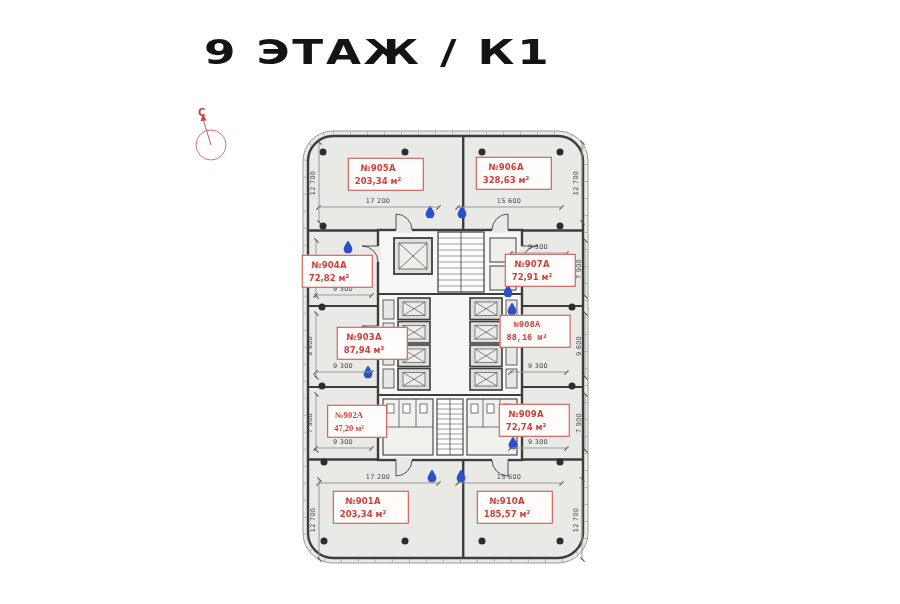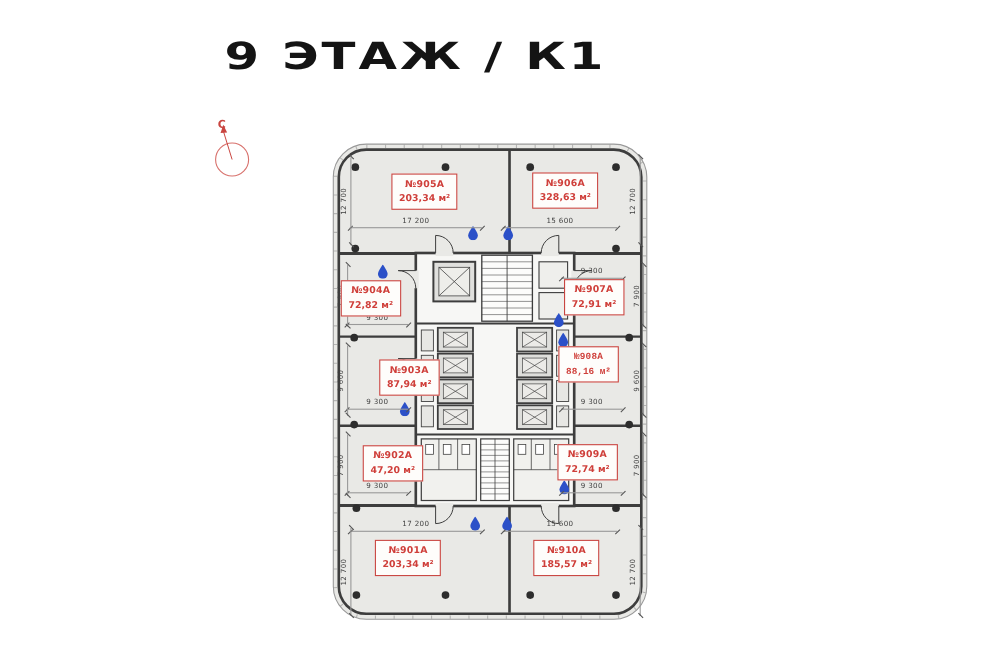--- a/index.html
+++ b/index.html
@@ -11,21 +11,21 @@
     position:absolute;left:204px;top:32px;font-size:34px;font-weight:800;
     letter-spacing:2px;color:#141414;white-space:nowrap;
     transform:scaleX(1.33);transform-origin:left top;
   }
   #plan{position:absolute;left:0;top:0;width:900px;height:604px;}
   #plan-svg{position:absolute;left:0;top:0;}
   
   .room-label{
     position:absolute;transform:translate(-50%,-50%);
     background:#fefdfb;border:1px solid #c94540;color:#cf3f3a;
-    text-align:center;padding:3px 6px 2px 6px;white-space:nowrap;line-height:1.5;
+    text-align:center;padding:3px 22px 2px 6px;white-space:nowrap;line-height:1.5;
   }
   .room-label .rn{font-size:8.5px;font-weight:700;letter-spacing:.2px;}
   .room-label .ra{font-size:8.5px;font-weight:700;}
   
   .dim{
     position:absolute;display:flex;flex-direction:column;align-items:center;gap:2px;
     transform:translate(-50%,-50%);
   }
   .dim.v{transform:translate(-50%,-50%) rotate(-90deg);}
   .dim .dt{font-size:6.5px;color:#3f3f3f;letter-spacing:.3px;white-space:nowrap;}
@@ -396,21 +396,21 @@
         <div class="ra">72,91 м²</div>
       </div>
       <div class="room-label" style="left: 372px; top: 343px;">
         <div class="rn">№903А</div>
         <div class="ra">87,94 м²</div>
       </div>
       <div class="room-label" style="left: 535px; top: 331px; font-family: Liberation Mono, monospace;">
         <div class="rn">№908А</div>
         <div class="ra">88,16 м²</div>
       </div>
-      <div class="room-label" style="left: 357px; top: 421px;">
+      <div class="room-label" style="left: 357px; top: 421px; font-family: Liberation Serif, serif;">
         <div class="rn">№902А</div>
         <div class="ra">47,20 м²</div>
       </div>
       <div class="room-label" style="left: 534px; top: 420px;">
         <div class="rn">№909А</div>
         <div class="ra">72,74 м²</div>
       </div>
       <div class="room-label" style="left: 371px; top: 507px;">
         <div class="rn">№901А</div>
         <div class="ra">203,34 м²</div>

